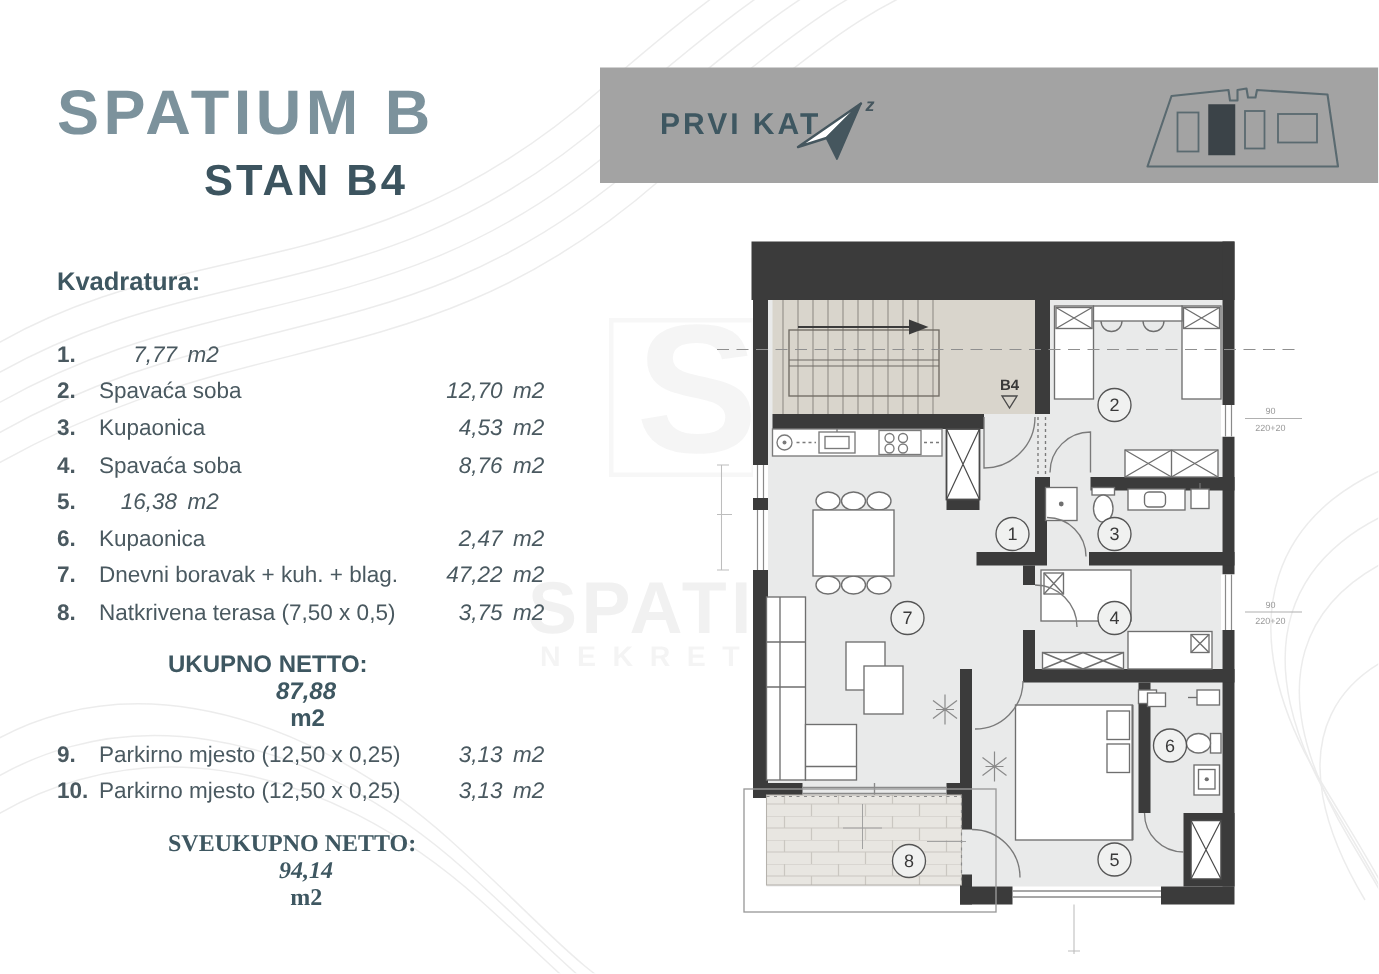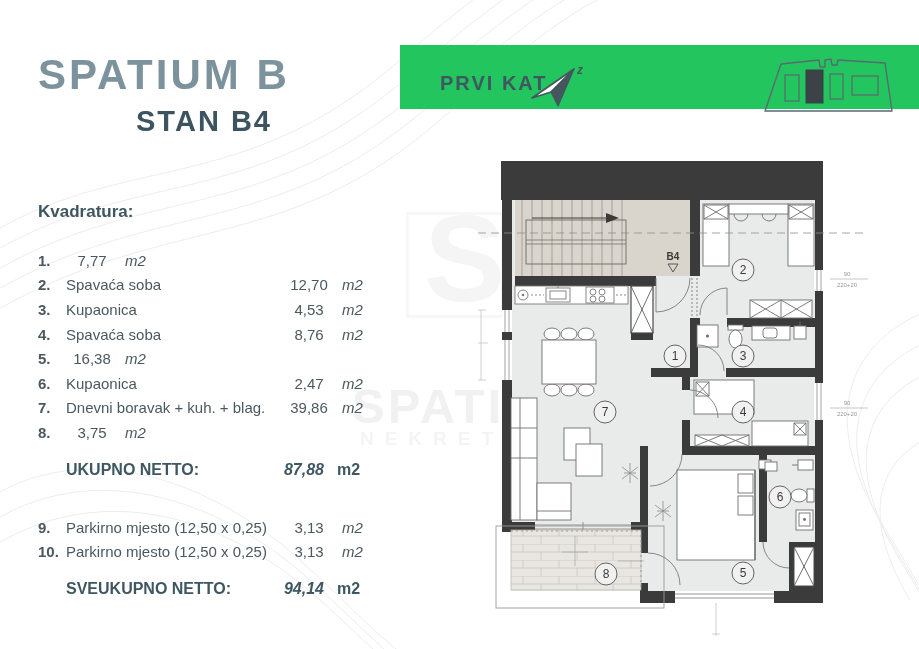--- a/index.html
+++ b/index.html
@@ -14,36 +14,36 @@
   .wm-s{position:absolute;left:424px;top:198px;font-size:122px;font-weight:bold;
         color:rgba(70,70,70,.055);line-height:1;}
   .wm-name{position:absolute;left:352px;top:378px;font-size:49px;font-weight:bold;
            letter-spacing:3px;color:rgba(70,70,70,.075);}
   .wm-sub{position:absolute;left:360px;top:428px;font-size:19px;font-weight:bold;
           letter-spacing:11px;color:rgba(70,70,70,.06);}
   
   .panel{position:absolute;left:38px;top:52px;width:332px;}
   .title-building{font-size:42px;font-weight:800;letter-spacing:3px;color:#7c929c;line-height:46px;}
   .title-unit{font-size:29px;font-weight:800;letter-spacing:2px;color:#3c545f;line-height:34px;margin-top:6px;text-align:center;}
-  .legend-heading{font-size:17px;font-weight:bold;color:#3e5761;margin-top:64px;}
+  .legend-heading{font-size:17px;font-weight:bold;color:#3e5761;margin-top:40px;}
   .rows{margin-top:26px;}
   .arow{display:flex;align-items:center;height:24.6px;font-size:15px;color:#4a5960;}
   .arow .num{width:28px;font-weight:bold;}
   .arow .lbl{flex:1;}
-  .arow .val{width:52px;text-align:center;}
+  .arow .val{width:52px;text-align:right;font-style:italic;}
   .arow .unit{width:28px;padding-left:7px;font-style:italic;}
   .total-row{display:flex;align-items:center;height:22px;font-size:16px;font-weight:bold;
-             color:#3e5761;margin-top:14px;}
+             color:#3e5761;margin-top:14px;flex-direction:column;}
   .total-row .lbl{width:212px;padding-left:28px;}
   .total-row .val{width:52px;text-align:center;font-style:italic;}
   .total-row .unit{width:28px;padding-left:7px;}
   .parking{margin-top:34px;}
-  .grand{}
+  .grand{font-family:Liberation Serif, serif;}
   
-  .strip{position:absolute;left:400px;top:45px;width:519px;height:64px;background:#22c55e;}
+  .strip{position:absolute;left:400px;top:45px;width:519px;height:77px;background:#a3a3a3;}
   .floor-label{position:absolute;left:40px;top:27px;font-size:20px;font-weight:800;
                letter-spacing:2px;color:#3e5761;}
   .north{position:absolute;left:128px;top:16px;}
   .bldg{position:absolute;right:22px;top:10px;}
   
   .plan{position:absolute;left:478px;top:128px;}
   .plan text{font-family:"Liberation Sans",sans-serif;}
 </style>
 </head>
 <body>
@@ -108,25 +108,26 @@
       </div>
       <div class="arow">
         <span class="num">6.</span>
         <span class="lbl">Kupaonica</span>
         <span class="val">2,47</span>
         <span class="unit">m2</span>
       </div>
       <div class="arow">
         <span class="num">7.</span>
         <span class="lbl">Dnevni boravak + kuh. + blag.</span>
-        <span class="val">39,86</span>
+        <span class="val">47,22</span>
         <span class="unit">m2</span>
       </div>
       <div class="arow">
         <span class="num">8.</span>
+        <span class="lbl">Natkrivena terasa (7,50 x 0,5)</span>
         <span class="val">3,75</span>
         <span class="unit">m2</span>
       </div>
     </div>
 
     <div class="total-row">
       <span class="lbl">UKUPNO NETTO:</span>
       <span class="val">87,88</span>
       <span class="unit">m2</span>
     </div>

